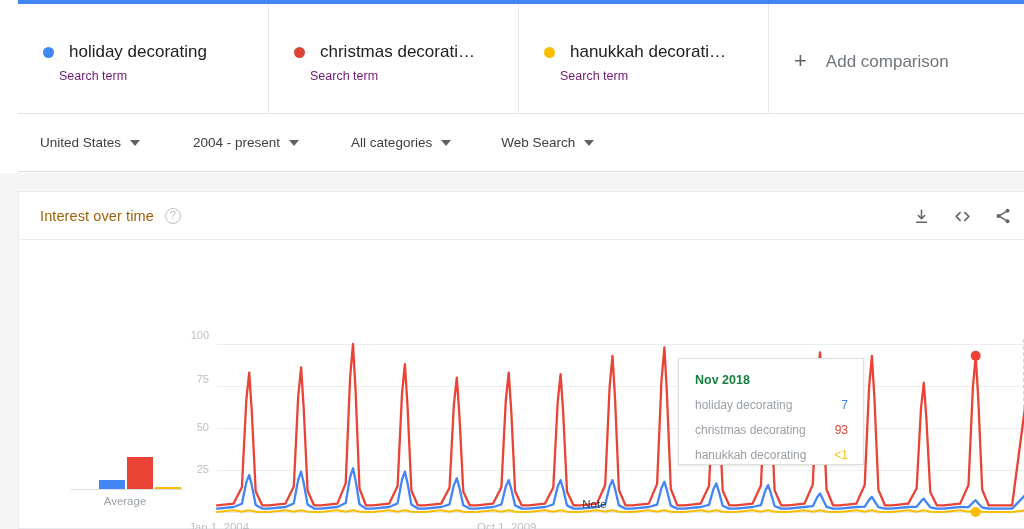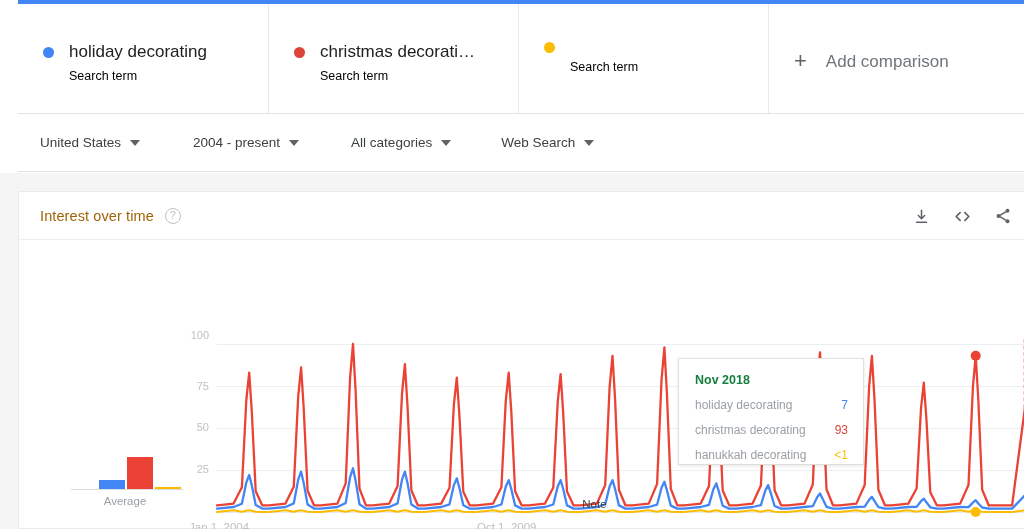--- a/index.html
+++ b/index.html
@@ -40,21 +40,21 @@
   .term-row { display: flex; align-items: center; }
   .term-dot {
     width: 11px; height: 11px; border-radius: 50%;
     flex: 0 0 11px; margin-right: 15px;
   }
   .term-name {
     font-size: 17px; color: #202124; line-height: 20px;
     white-space: nowrap; overflow: hidden; max-width: 176px;
   }
   .term-sub {
-    font-size: 12.5px; color: #000000; margin-top: 7px; margin-left: 26px;
+    font-size: 12.5px; color: #701a75; margin-top: 7px; margin-left: 16px;
   }
   .plus-icon {
     font-size: 22px; color: #5f6368; line-height: 20px; margin-right: 19px;
     font-weight: 300;
   }
   .add-label { font-size: 17px; color: #70757a; line-height: 22px; white-space: nowrap; }
 
   
   .filters-bar {
     position: absolute; left: 18px; top: 114px; width: 1006px; height: 58px;
@@ -183,20 +183,21 @@
       <div class="term-row">
         <span class="term-dot" style="background:#db4437"></span>
         <span class="term-name">christmas decorati…</span>
       </div>
       <div class="term-sub">Search term</div>
     </div>
 
     <div class="term-cell c2">
       <div class="term-row">
         <span class="term-dot" style="background:#fbbc04"></span>
+        <span class="term-name">hanukkah decorati…</span>
       </div>
       <div class="term-sub">Search term</div>
     </div>
 
     <div class="term-cell add">
       <span class="plus-icon">+</span>
       <span class="add-label">Add comparison</span>
     </div>
   </div>
 
@@ -258,21 +259,21 @@
       <div class="avg-box">
         <div class="avg-baseline"></div>
         <div class="avg-bar b0" id="avgbar0" style="height: 9.45px;"></div>
         <div class="avg-bar b1" id="avgbar1" style="height: 32.4px;"></div>
         <div class="avg-bar b2" id="avgbar2" style="height: 2px;"></div>
         <div class="avg-label">Average</div>
       </div>
 
       <div class="plot">
         <div class="ytick" id="yt0" style="top: 96px;">100</div>
-        <div class="ytick" id="yt1" style="top: 147px;">75</div>
+        <div class="ytick" id="yt1" style="top: 140px;">75</div>
         <div class="ytick" id="yt2" style="top: 188px;">50</div>
         <div class="ytick" id="yt3" style="top: 230px;">25</div>
 
         <div class="gridline" id="gl0" style="top: 104px;"></div>
         <div class="gridline" id="gl1" style="top: 146px;"></div>
         <div class="gridline" id="gl2" style="top: 188px;"></div>
         <div class="gridline" id="gl3" style="top: 230px;"></div>
         <div class="baseline-axis" id="gl4" style="top: 272px;"></div>
 
         <svg class="svg-lines" id="chart-svg" viewBox="0 0 850 289" preserveAspectRatio="none">

